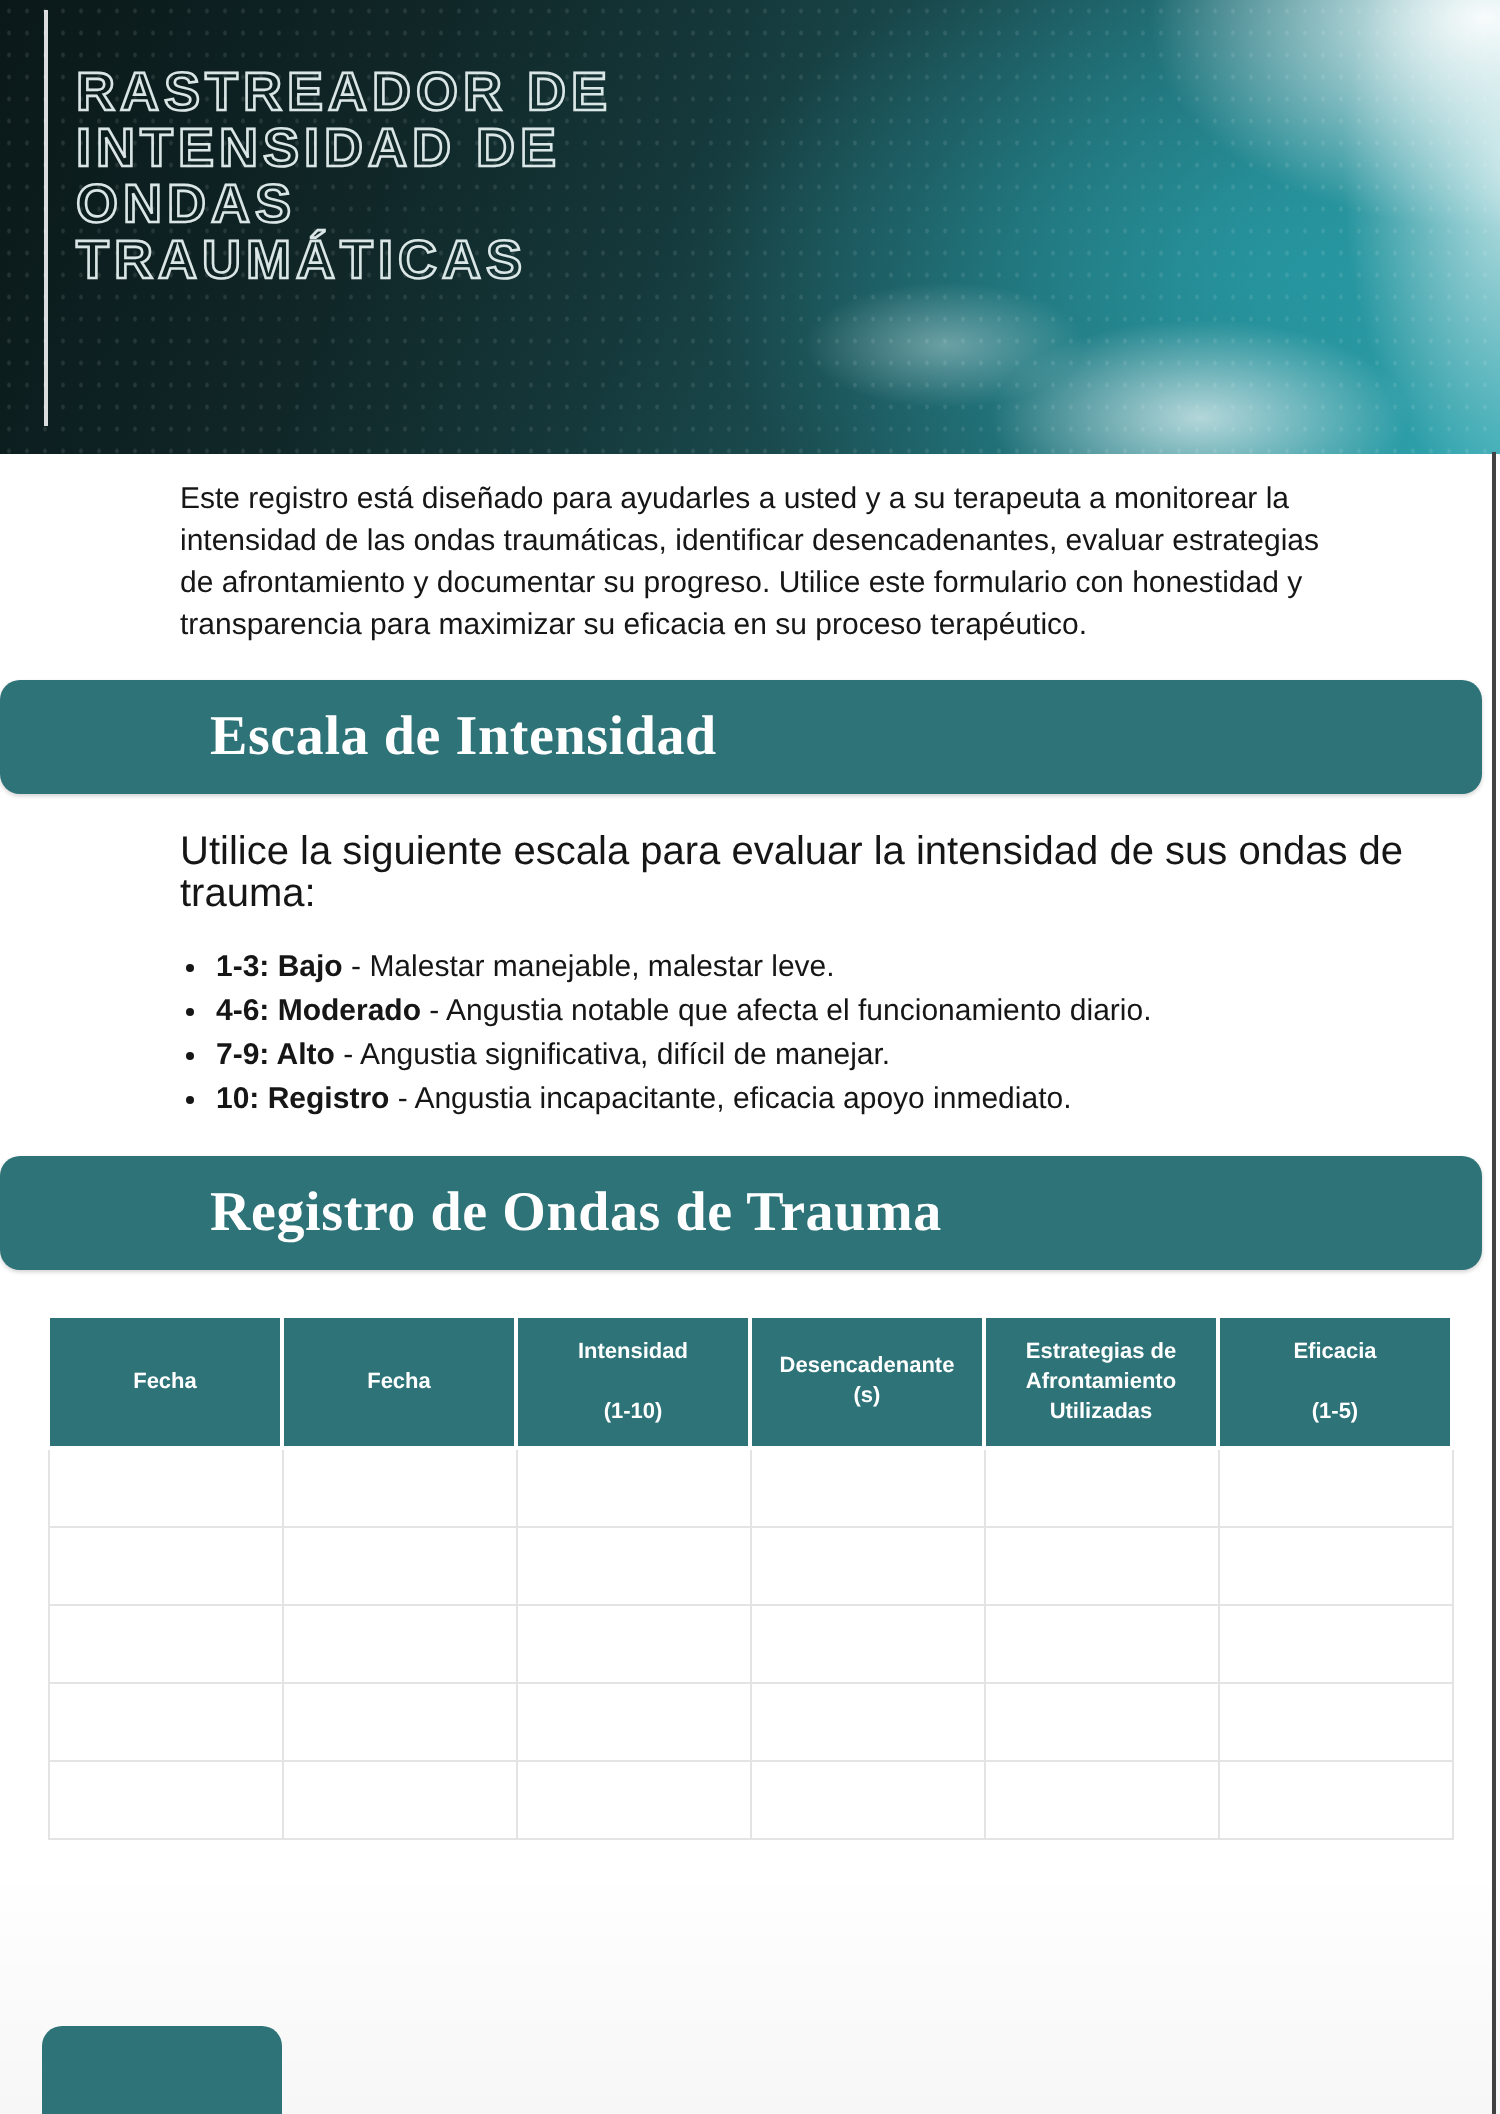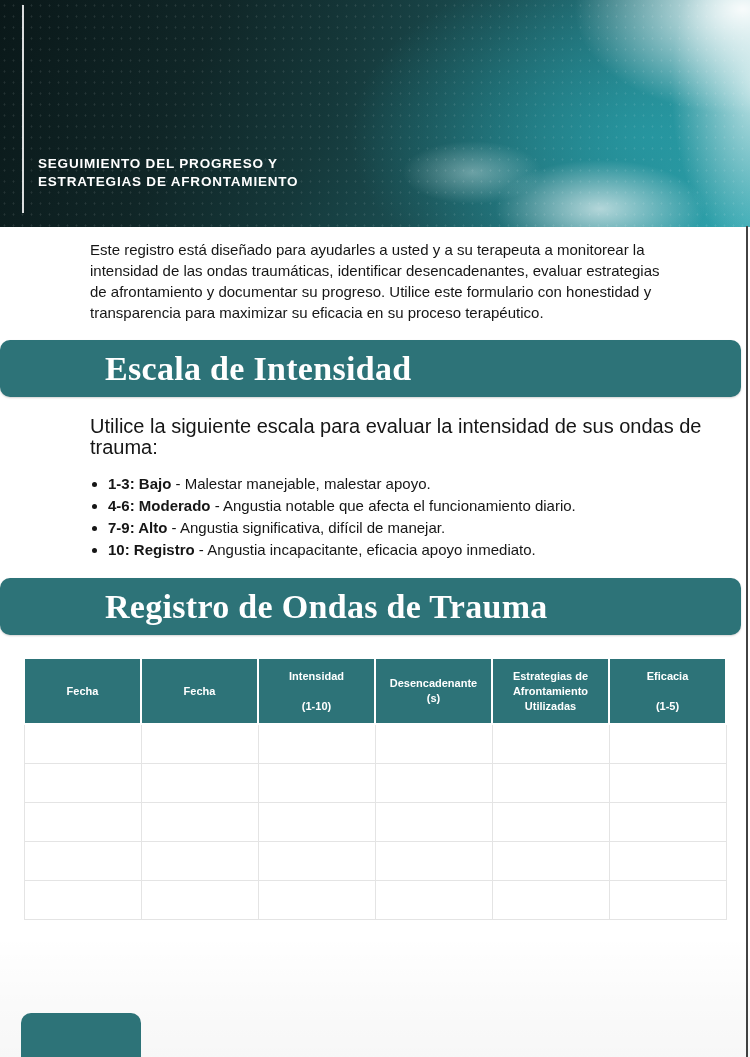--- a/index.html
+++ b/index.html
@@ -48,21 +48,21 @@
   }
 
   .section-banner {
     margin-top:17px; width:741px; height:57px;
     background:#2d7378; border-radius:10px;
     display:flex; align-items:center; padding-left:105px;
     box-shadow:0 1px 2px rgba(0,0,0,0.18);
   }
   .section-banner h2 {
     font-family:"Liberation Serif", serif; font-weight:700;
-    font-size:34px; letter-spacing:0.3px; color:#ffffff;
+    font-size:28px; letter-spacing:0.3px; color:#ffffff;
   }
   .banner-log { }
 
   .lead { margin:19px 0 0 90px; font-size:20px; line-height:21px; }
 
   ul.scale-list { margin:15px 0 0 90px; padding-left:18px; }
   ul.scale-list li { font-size:15px; line-height:22px; color:#161616; }
   ul.scale-list li b { font-weight:bold; }
 
   
@@ -94,34 +94,36 @@
   .next-banner {
     position:absolute; left:21px; top:1013px; width:120px; height:44px;
     background:#2d7378; border-radius:10px 10px 0 0;
   }
 </style>
 </head>
 <body>
 
 <header class="hero">
   <div class="hero-rule"></div>
-  <div class="hero-sub">SEGUIMIENTO DEL PROGRESO Y
-ESTRATEGIAS DE AFRONTAMIENTO</div>
+  <h1 class="hero-title">RASTREADOR DE
+INTENSIDAD DE
+ONDAS
+TRAUMÁTICAS</h1>
 </header>
 
 <p class="intro">Este registro está diseñado para ayudarles a usted y a su terapeuta a monitorear la intensidad de las ondas traumáticas, identificar desencadenantes, evaluar estrategias de afrontamiento y documentar su progreso. Utilice este formulario con honestidad y transparencia para maximizar su eficacia en su proceso terapéutico.</p>
 
 <div class="section-banner">
   <h2>Escala de Intensidad</h2>
 </div>
 
 <p class="lead">Utilice la siguiente escala para evaluar la intensidad de sus ondas de trauma:</p>
 
 <ul class="scale-list">
-  <li><b>1-3: Bajo</b><span> - Malestar manejable, malestar apoyo.</span></li>
+  <li><b>1-3: Bajo</b><span> - Malestar manejable, malestar leve.</span></li>
   <li><b>4-6: Moderado</b><span> - Angustia notable que afecta el funcionamiento diario.</span></li>
   <li><b>7-9: Alto</b><span> - Angustia significativa, difícil de manejar.</span></li>
   <li><b>10: Registro</b><span> - Angustia incapacitante, eficacia apoyo inmediato.</span></li>
 </ul>
 
 <div class="section-banner banner-log">
   <h2>Registro de Ondas de Trauma</h2>
 </div>
 
 <table class="log">

